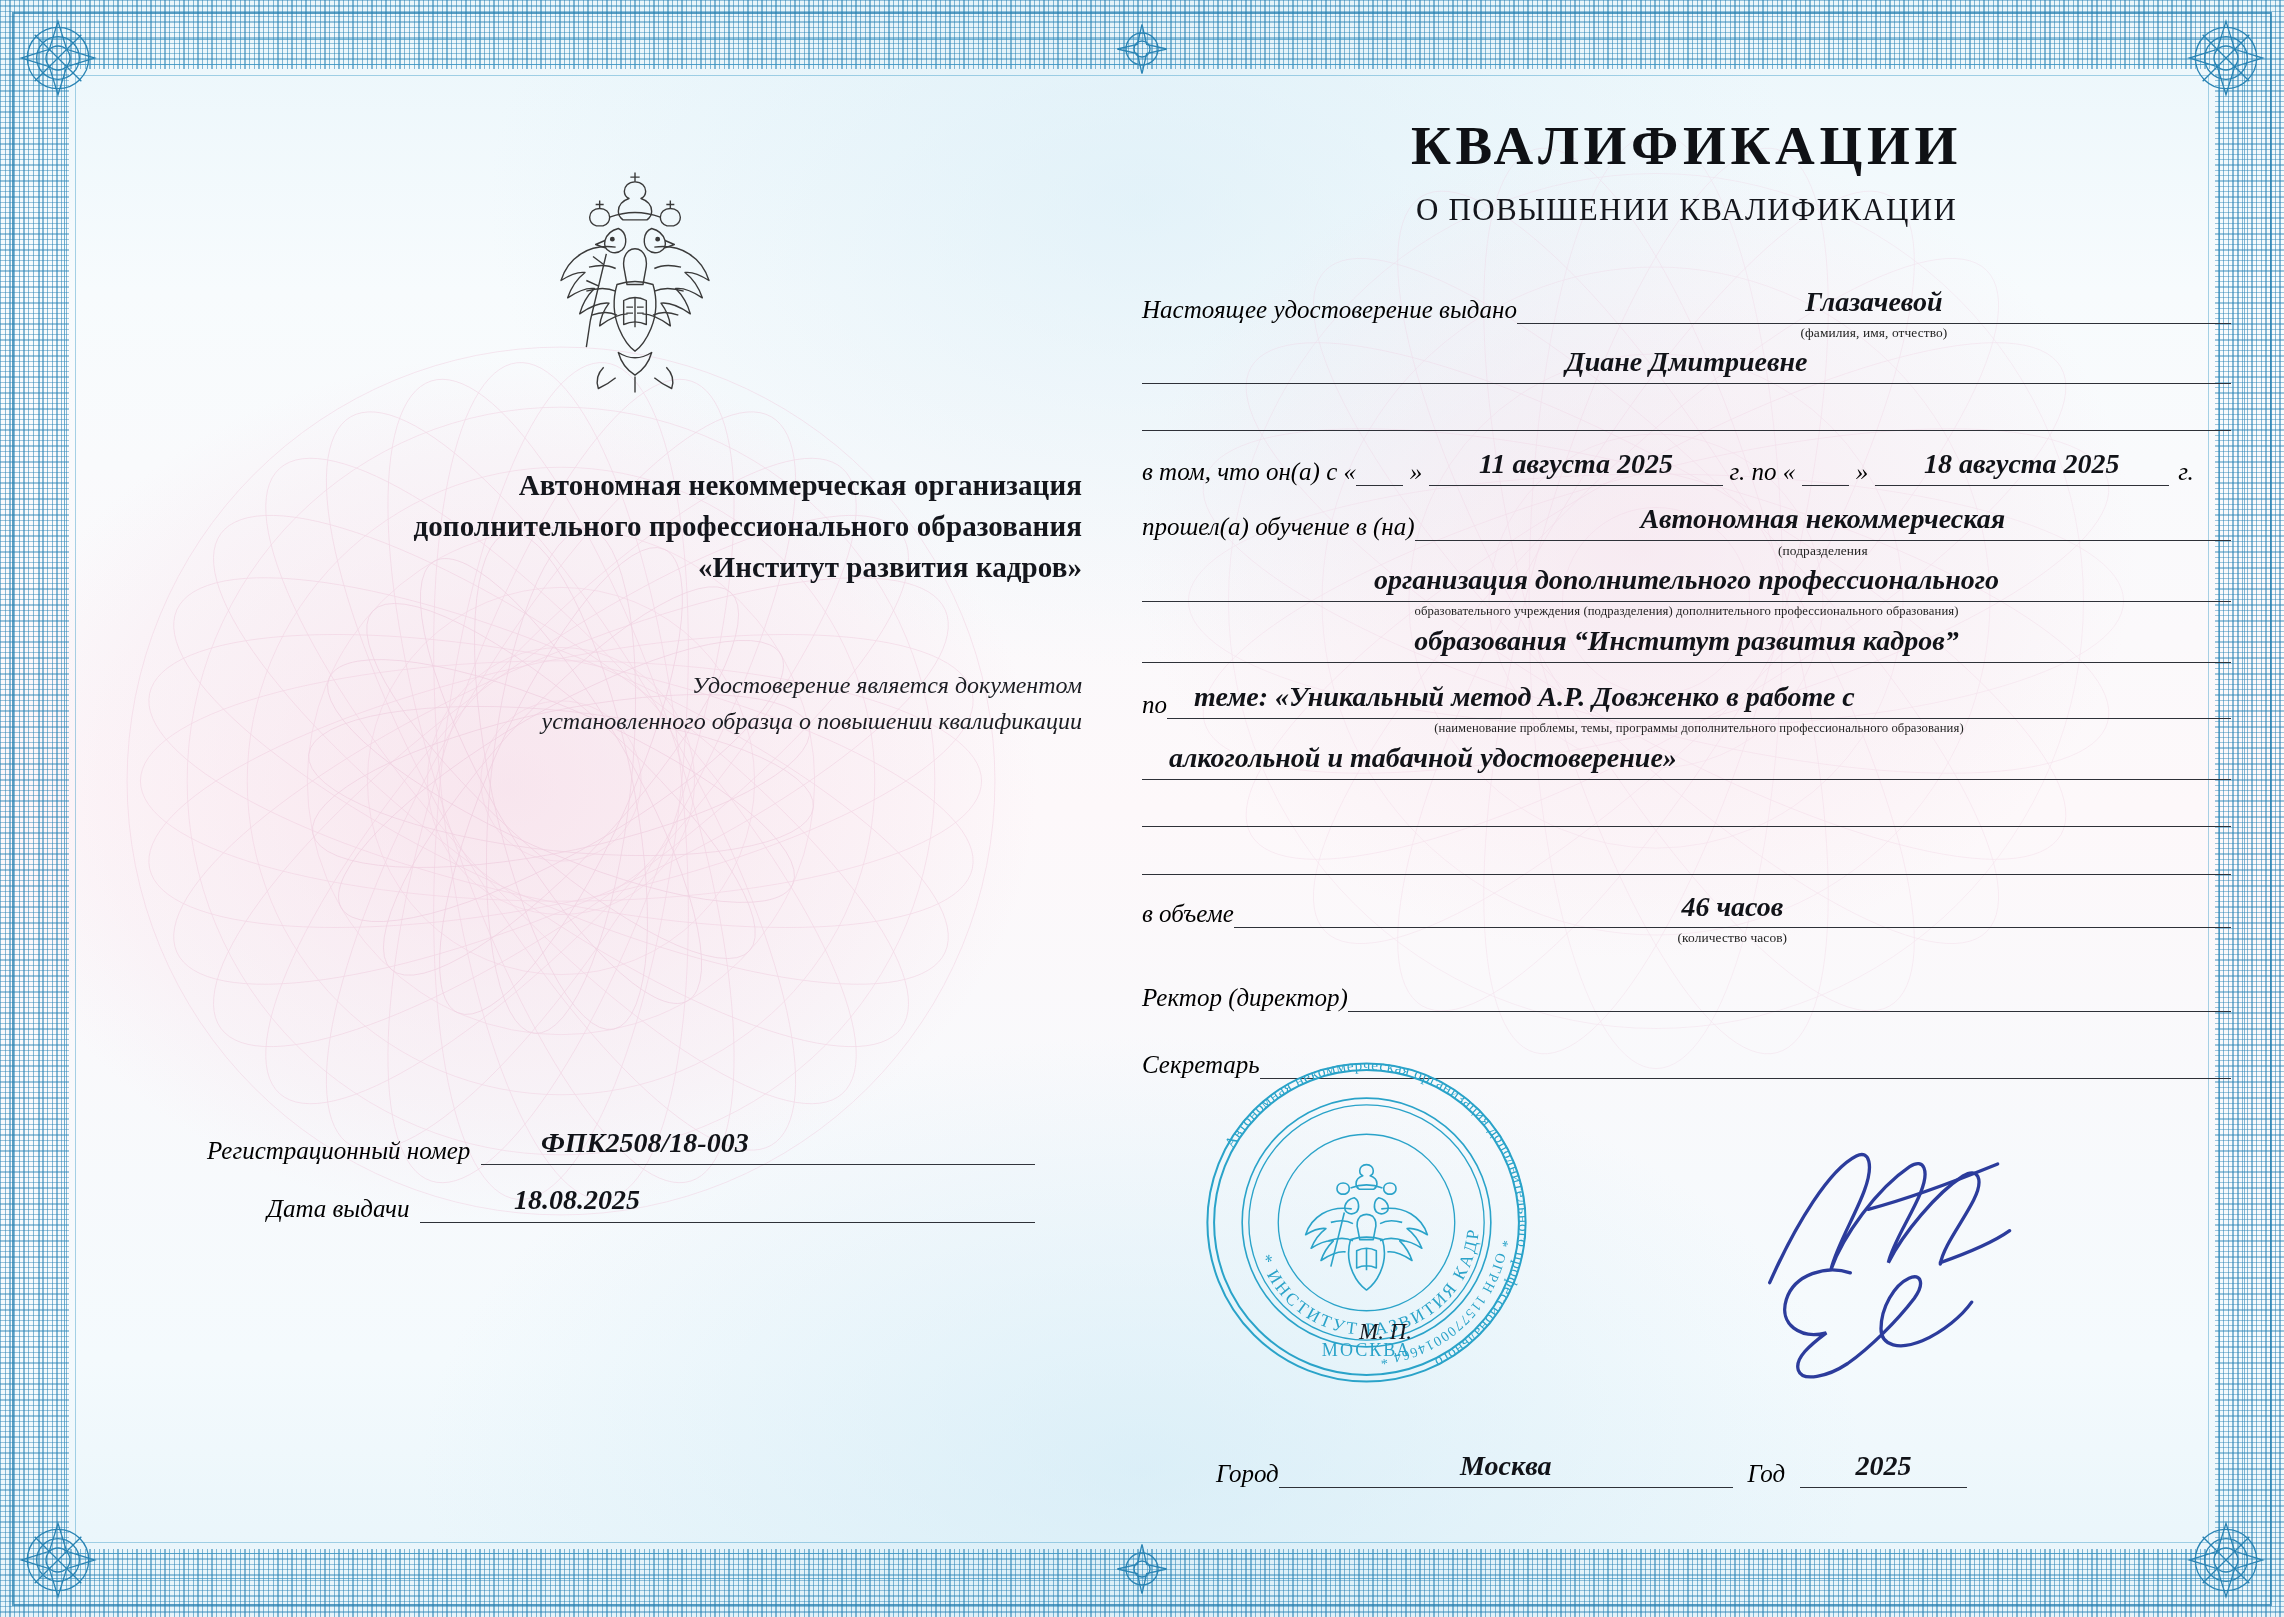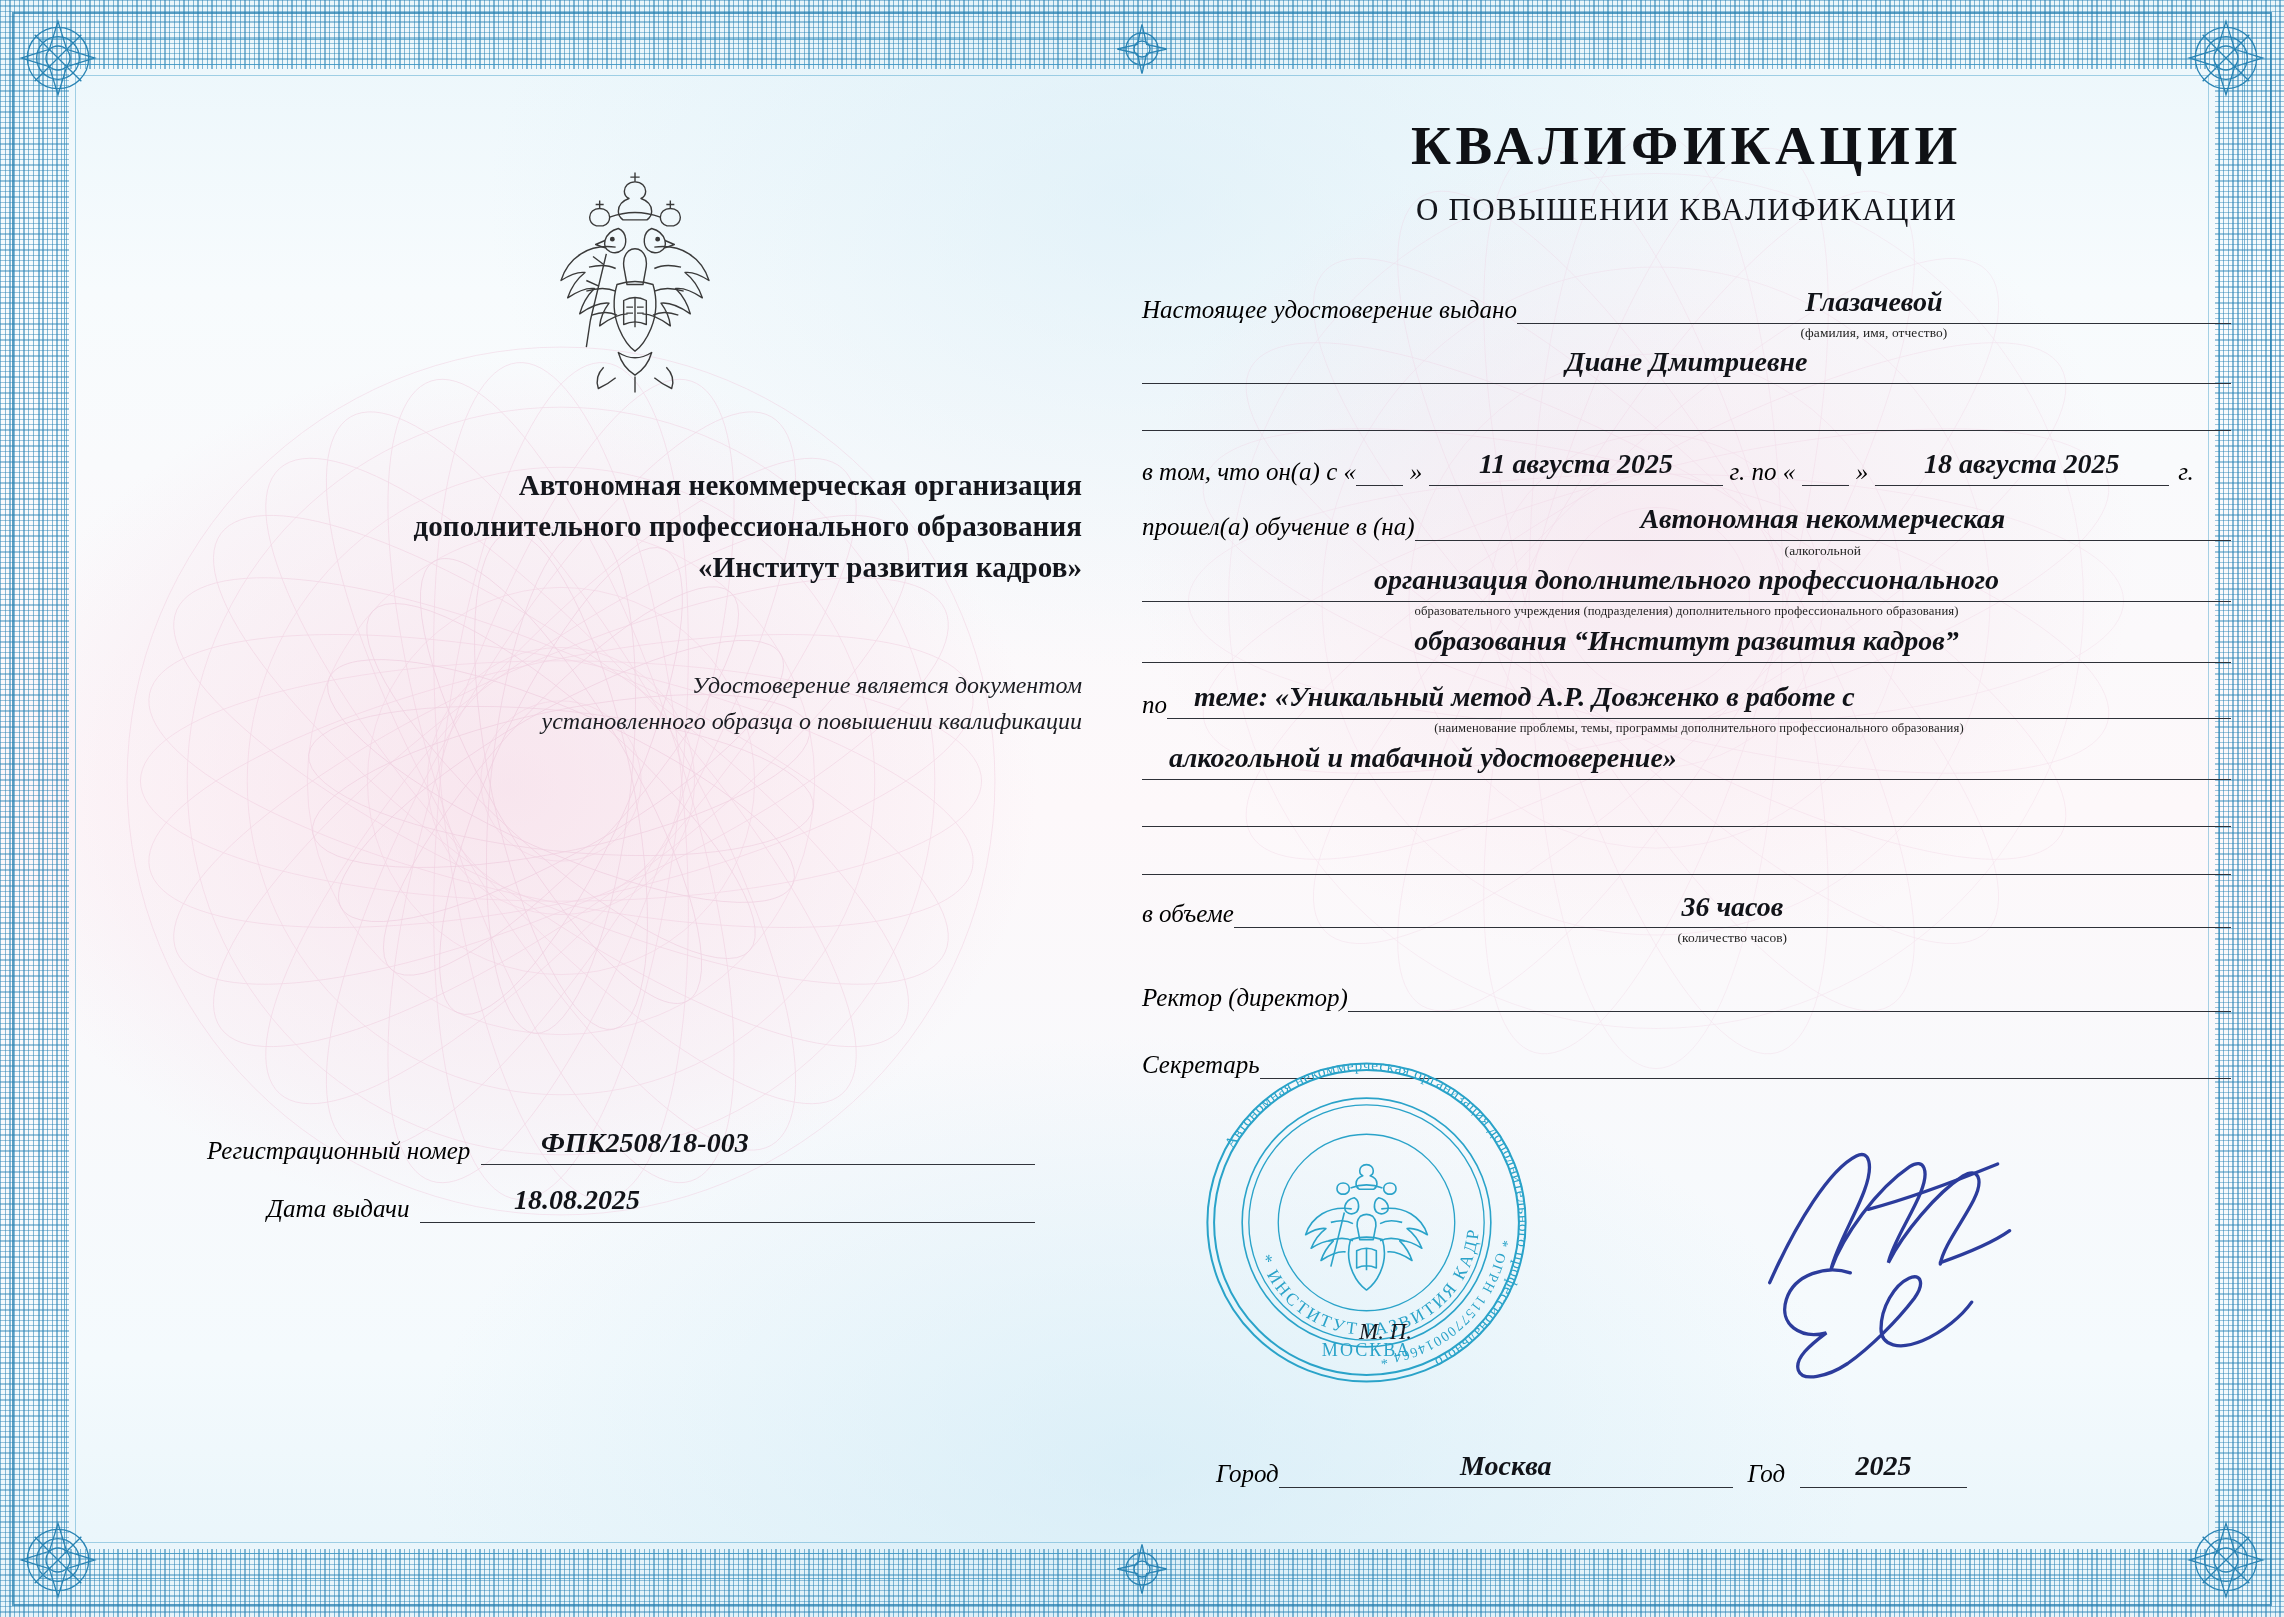--- a/index.html
+++ b/index.html
@@ -543,21 +543,21 @@
         <span class="ruleline" style="max-width:294px;">
           <span class="hand">18 августа 2025</span>
         </span>
         <span class="lbl" style="padding-left:9.3px;">г.</span>
       </div>
 
       <div class="r-line" style="margin-top:23px;">
         <span class="lbl">прошел(а)  обучение  в  (на)</span>
         <span class="ruleline">
           <span class="hand">Автономная некоммерческая</span>
-          <span class="caption">(алкогольной</span>
+          <span class="caption">(подразделения</span>
         </span>
       </div>
 
       <div class="r-line" style="margin-top:29px;">
         <span class="ruleline">
           <span class="hand">организация дополнительного профессионального</span>
           <span class="caption" style="font-size:12.7px;">образовательного  учреждения  (подразделения)  дополнительного  профессионального  образования)</span>
         </span>
       </div>
 
@@ -580,21 +580,21 @@
           <span class="hand">алкогольной и табачной удостоверение»</span>
         </span>
       </div>
 
       <div class="blank-line"></div>
       <div class="blank-line"></div>
 
       <div class="r-line" style="margin-top:21.4px;">
         <span class="lbl">в объеме</span>
         <span class="ruleline">
-          <span class="hand">36  часов</span>
+          <span class="hand">46  часов</span>
           <span class="caption">(количество  часов)</span>
         </span>
       </div>
 
       <div class="r-line" style="margin-top:52px;">
         <span class="lbl">Ректор  (директор)</span>
         <span class="ruleline"></span>
       </div>
 
       <div class="r-line" style="margin-top:35px;">

